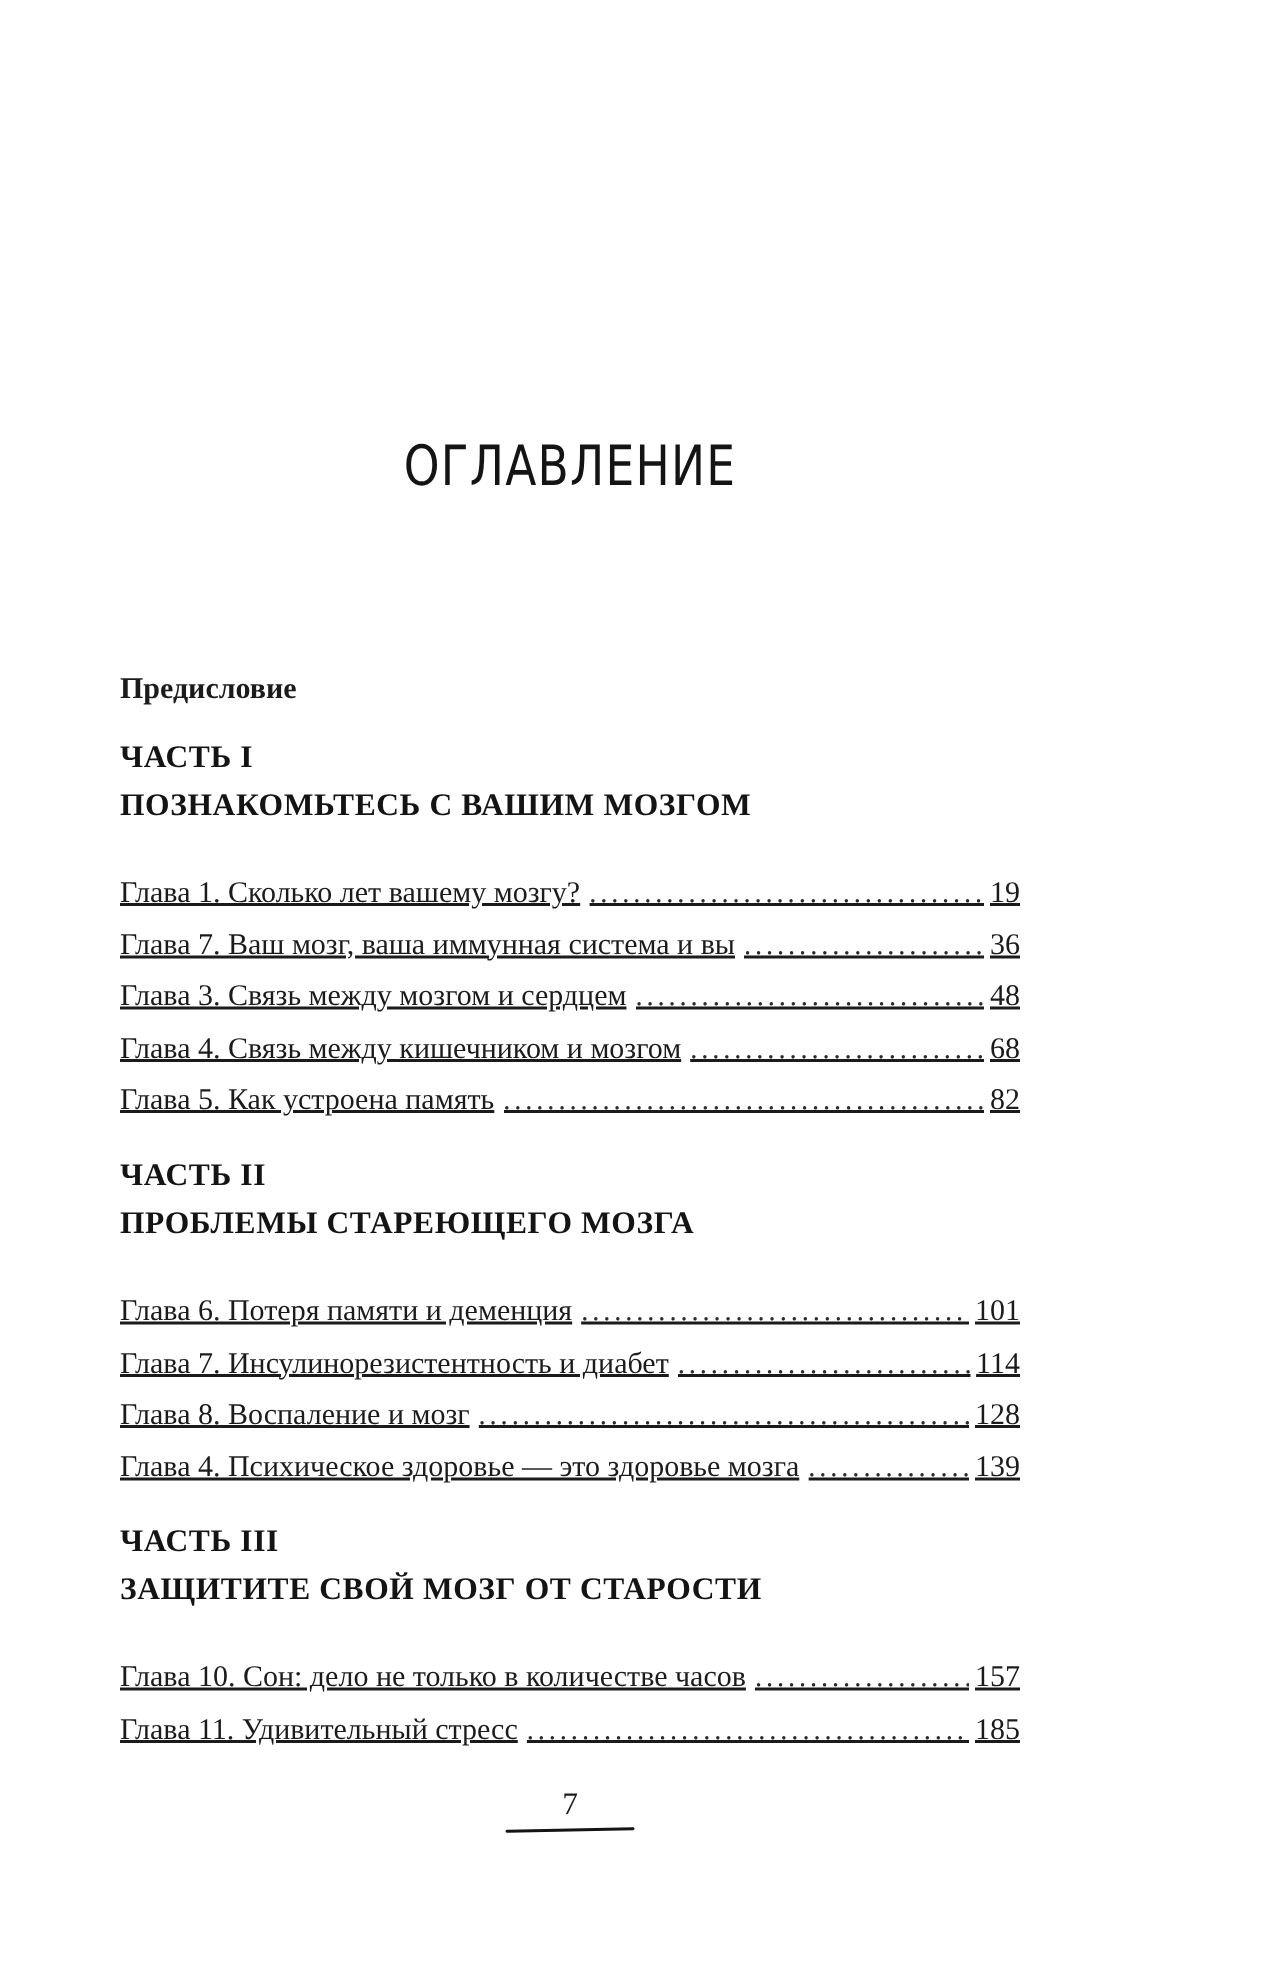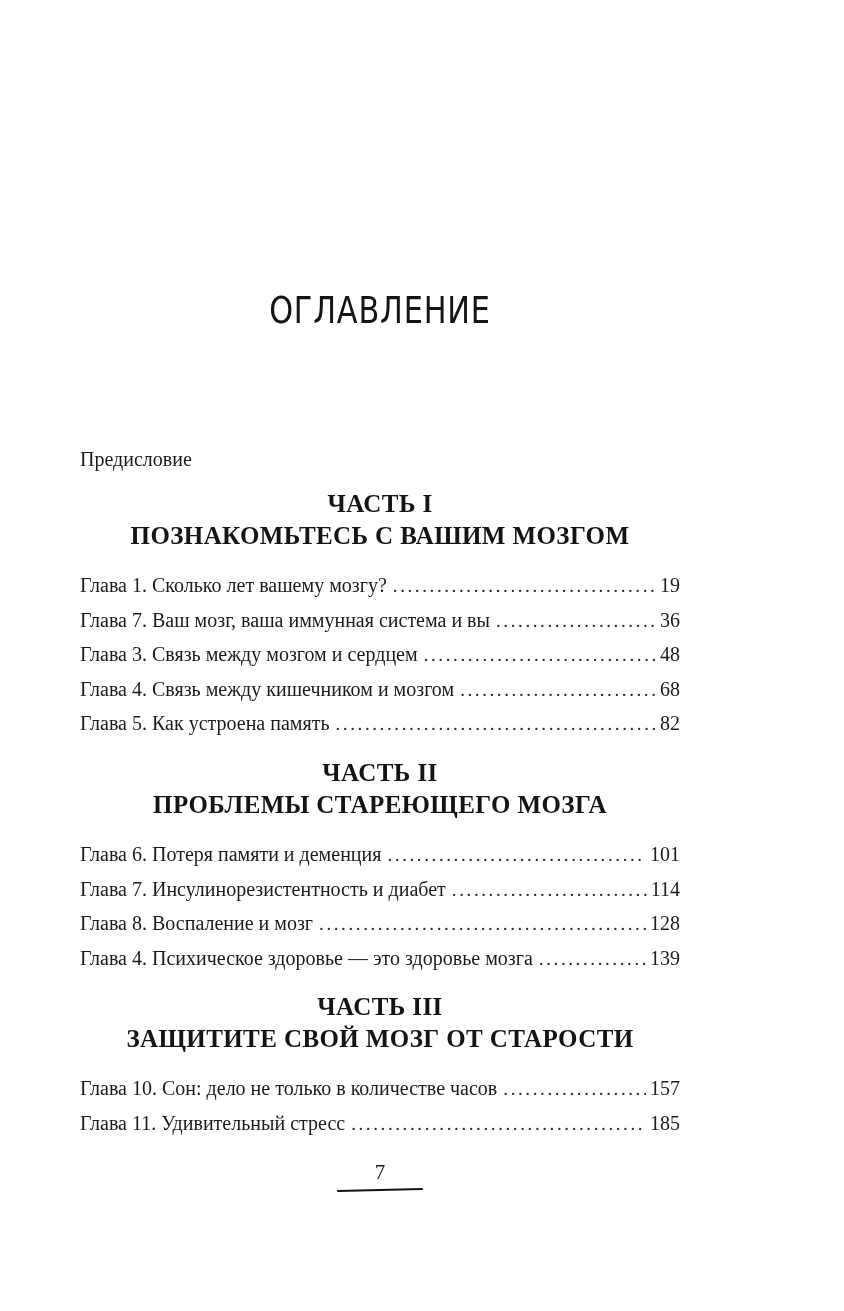--- a/index.html
+++ b/index.html
@@ -30,31 +30,32 @@
     color: #141414;
     transform: scaleX(0.82);
     transform-origin: 50% 50%;
     white-space: nowrap;
   }
   .preface {
     margin-top: 116px;
     margin-bottom: 10px;
     font-size: 20px;
     line-height: 26px;
+    font-weight: bold;
   }
   .section { margin-top: 16px; }
   .part-heading {
-    text-align: center;
+    text-align: left;
     font-weight: bold;
-    font-size: 25px;
+    font-size: 21px;
     line-height: 32px;
     letter-spacing: 0.4px;
     color: #141414;
   }
-  .entry-list { margin-top: 16px; }
+  .entry-list { margin-top: 26px; text-decoration: underline; }
   .toc-entry {
     display: flex;
     align-items: baseline;
     font-size: 20px;
     line-height: 34.6px;
     height: 34.6px;
   }
   .entry-label { white-space: nowrap; flex: 0 0 auto; }
   .entry-dots {
     flex: 1 1 auto;

